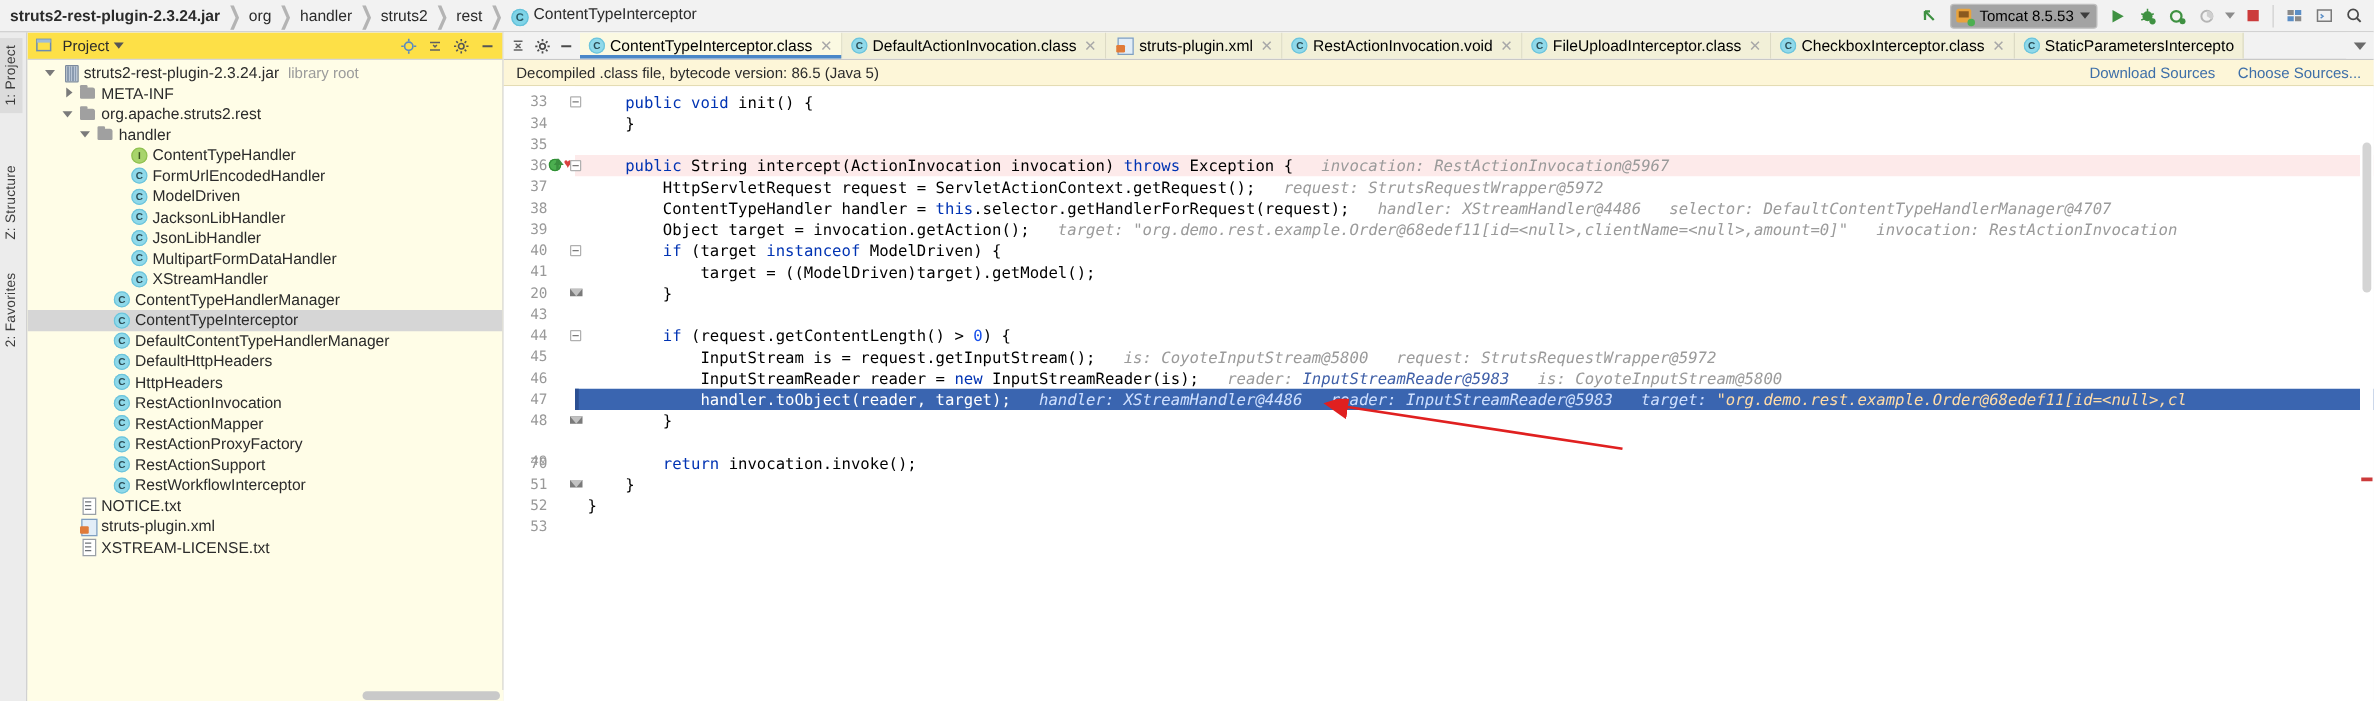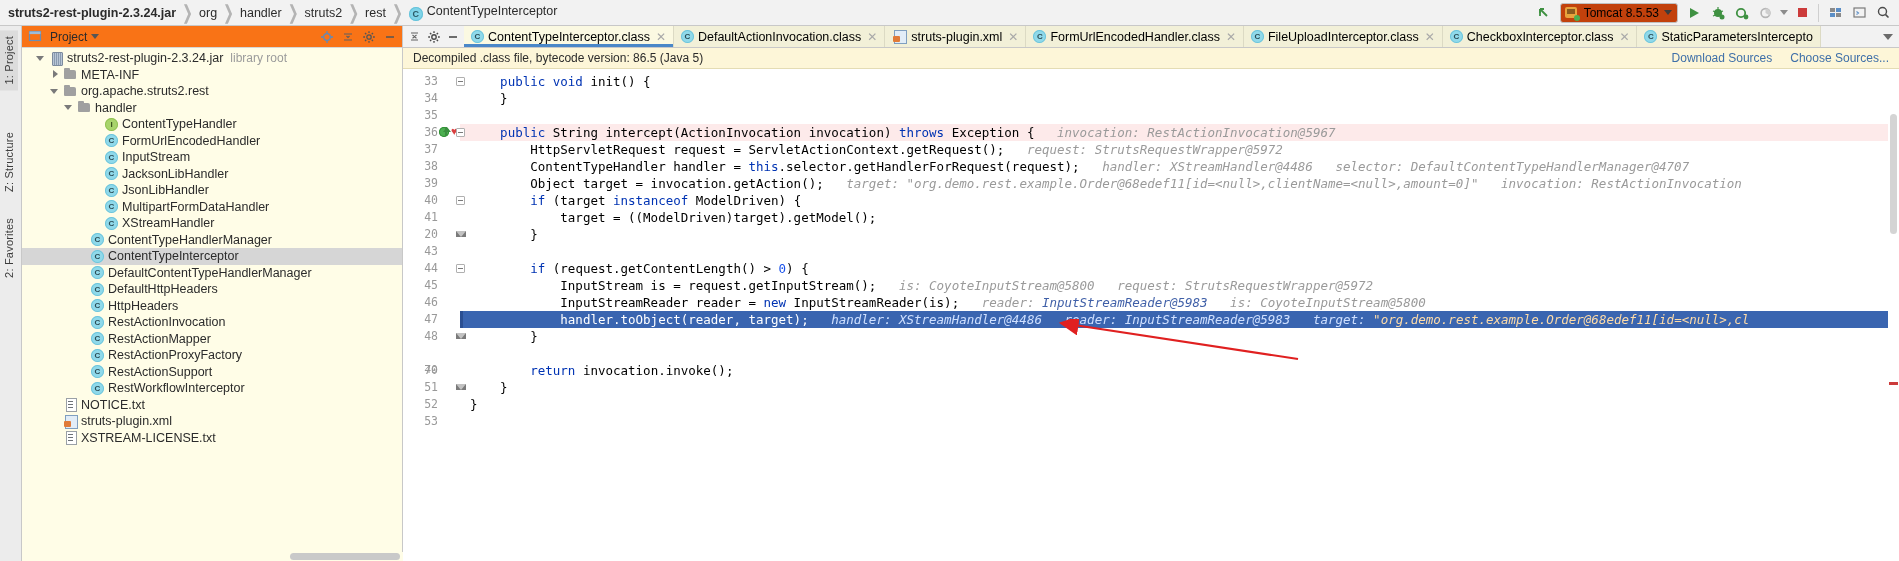--- a/index.html
+++ b/index.html
@@ -33,21 +33,21 @@
     background: #7fd4e8; color: #2a5a66; font-size: 9px; font-weight: bold;
     text-align: center; line-height: 14px; margin-right: 4px;
     vertical-align: -2px;
     box-shadow: inset 0 0 0 1px #66c2da;
   }
   .topbar-right { margin-left: auto; display: flex; align-items: center; height: 100%; padding-right: 4px; }
 
   .tb-icon { width: 24px; height: 24px; display: flex; align-items: center; justify-content: center; }
   .runconfig {
     display: flex; align-items: center; gap: 5px;
-    border: 1px solid #c0c0c0; background: #c2410c; border-radius: 3px;
+    border: 1px solid #c0c0c0; background: #a3a3a3; border-radius: 3px;
     height: 20px; padding: 0 5px 0 4px; margin: 0 4px;
     font-size: 12px; white-space: nowrap;
   }
   .tomcat-glyph { position: relative; width: 14px; height: 14px; }
   .tomcat-glyph .cat {
     position:absolute; left:0; top:1px; width:12px; height:11px;
     background:#e8a33d; border-radius:2px;
   }
   .tomcat-glyph .cat:after{
     content:""; position:absolute; left:2px; top:2px; width:8px; height:5px;
@@ -77,21 +77,21 @@
   .vtab.sel { background: #dcdcdc; }
 
   
   .projpanel {
     position: absolute; left: 22px; top: 26px; width: 381px; bottom: 0;
     background: #fffde7;
     border-right: 1px solid #c8c8c8;
     overflow: hidden;
   }
   .panelhdr {
-    height: 22px; background: #f97316; border-bottom: 1px solid #d6d6d6;
+    height: 22px; background: #fde047; border-bottom: 1px solid #d6d6d6;
     display: flex; align-items: center; padding: 0 4px; gap: 4px;
   }
   .panelhdr .title { font-size: 12px; color: #2b2b2b; }
   .panelhdr .spacer { margin-left: auto; }
   .hdr-btn { width: 17px; height: 17px; display: flex; align-items: center; justify-content: center; cursor: default; }
   .tree { padding-top: 2px; font-size: 12.5px; color: #2b2b2b; }
   .node {
     height: 16.5px; display: flex; align-items: center; white-space: nowrap;
     padding-right: 4px;
   }
@@ -410,21 +410,21 @@
           <span>ContentTypeHandler</span>
         </div>
         <div class="node" style="padding-left: 70px;">
           <span class="twisty"></span>
           <span class="badge c" style="margin-right: 4px; flex: 0 0 13px;">C</span>
           <span>FormUrlEncodedHandler</span>
         </div>
         <div class="node" style="padding-left: 70px;">
           <span class="twisty"></span>
           <span class="badge c" style="margin-right: 4px; flex: 0 0 13px;">C</span>
-          <span>InputStream</span>
+          <span>ModelDriven</span>
         </div>
         <div class="node" style="padding-left: 70px;">
           <span class="twisty"></span>
           <span class="badge c" style="margin-right: 4px; flex: 0 0 13px;">C</span>
           <span>JacksonLibHandler</span>
         </div>
         <div class="node" style="padding-left: 70px;">
           <span class="twisty"></span>
           <span class="badge c" style="margin-right: 4px; flex: 0 0 13px;">C</span>
           <span>JsonLibHandler</span>
@@ -542,21 +542,21 @@
             <span>DefaultActionInvocation.class</span>
             <span class="x">✕</span>
           </div>
           <div class="etab">
             <span class="ico ico-xml" style="flex: 0 0 15px; margin-right: 0px;"></span>
             <span>struts-plugin.xml</span>
             <span class="x">✕</span>
           </div>
           <div class="etab">
             <span class="badge c" style="flex: 0 0 13px;">C</span>
-            <span>FormUrlEncodedHandler.class</span>
+            <span>RestActionInvocation.void</span>
             <span class="x">✕</span>
           </div>
           <div class="etab">
             <span class="badge c" style="flex: 0 0 13px;">C</span>
             <span>FileUploadInterceptor.class</span>
             <span class="x">✕</span>
           </div>
           <div class="etab">
             <span class="badge c" style="flex: 0 0 13px;">C</span>
             <span>CheckboxInterceptor.class</span>

